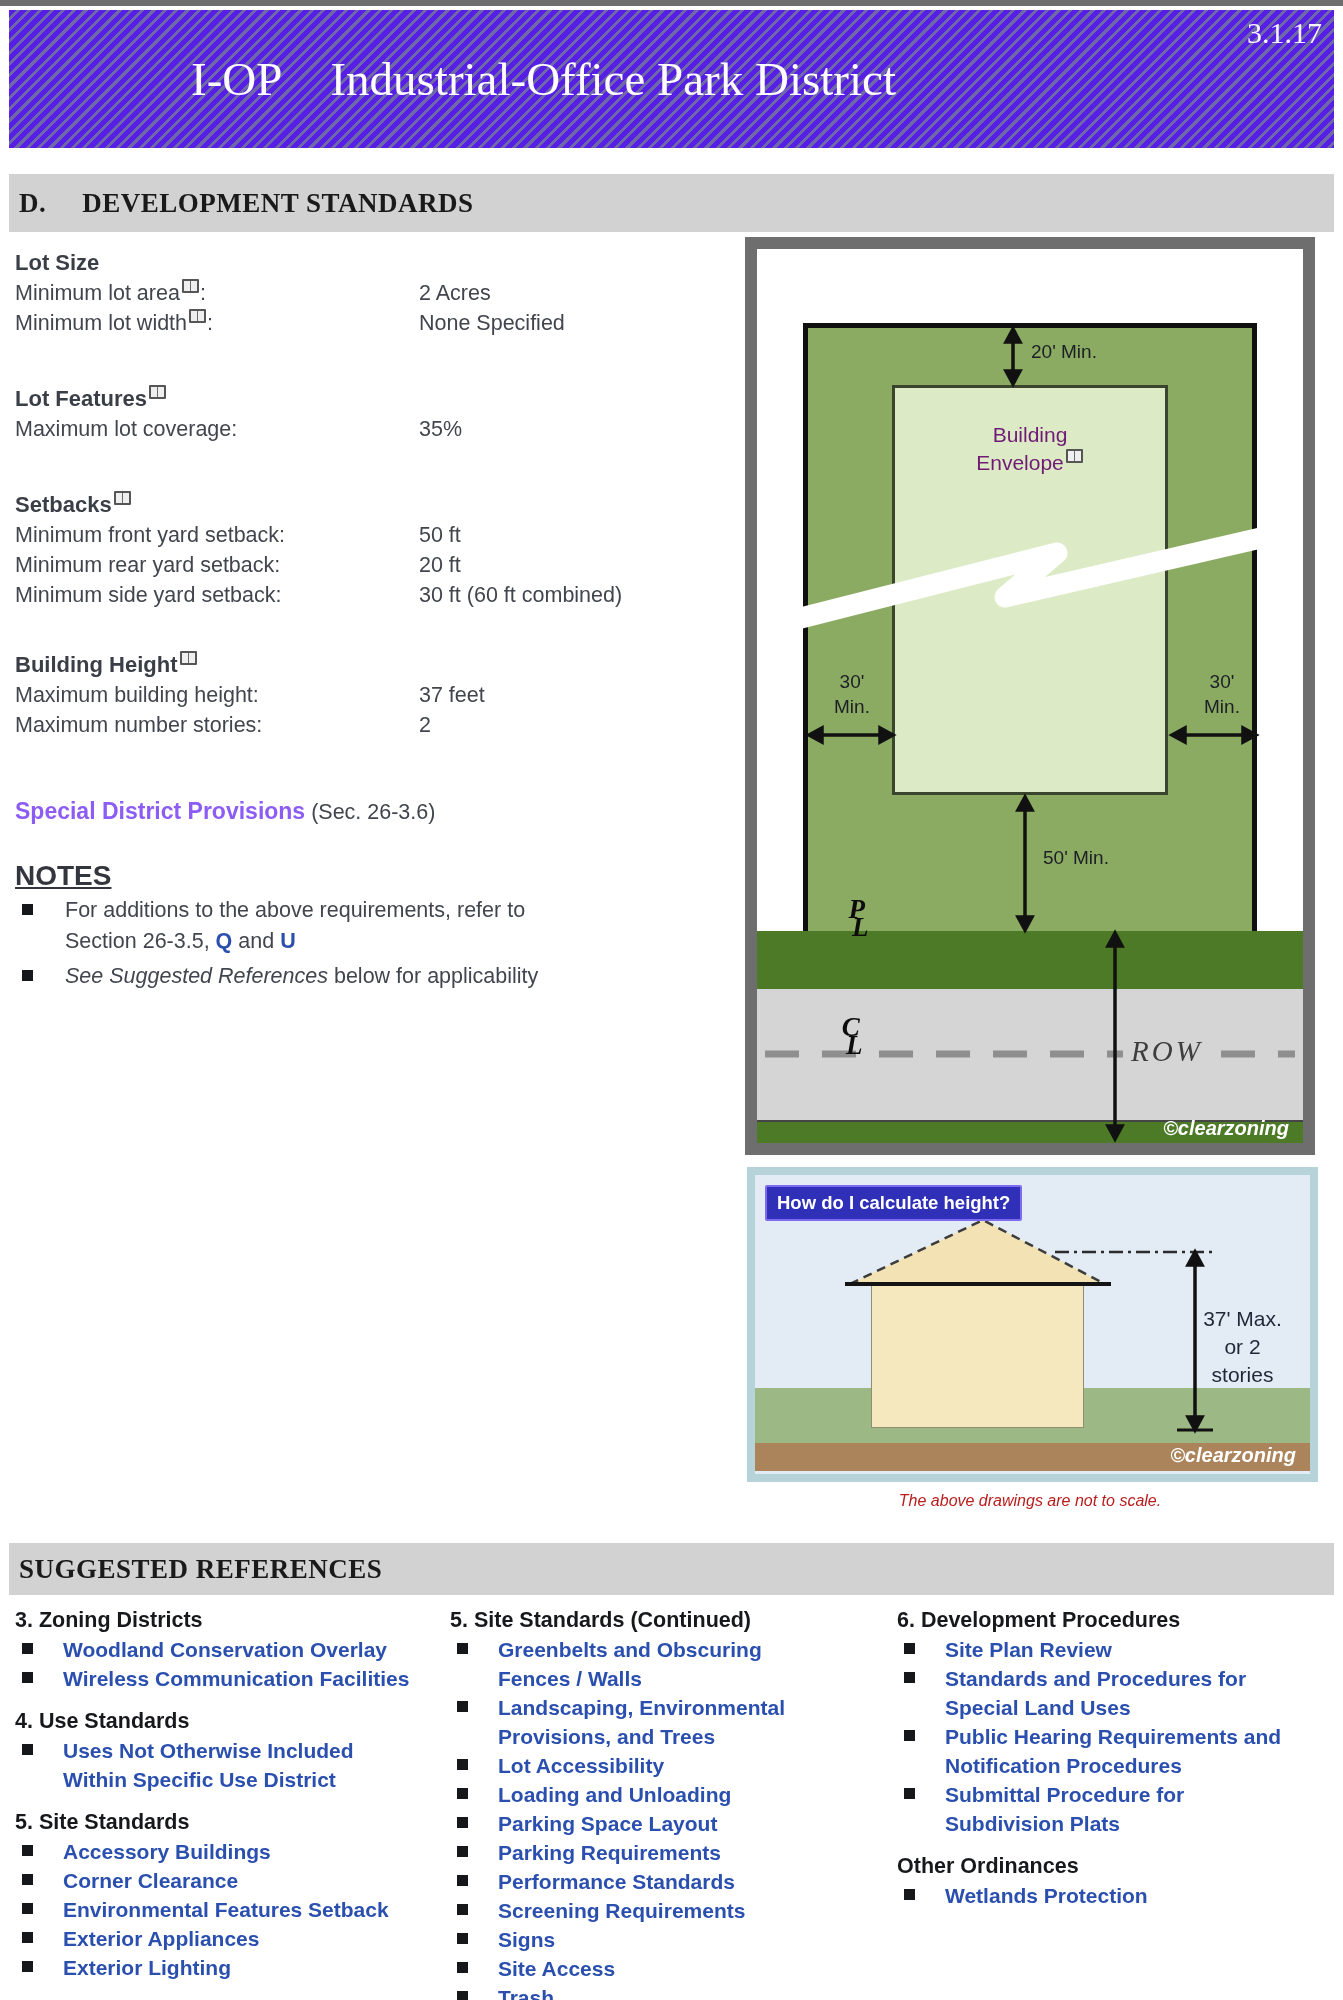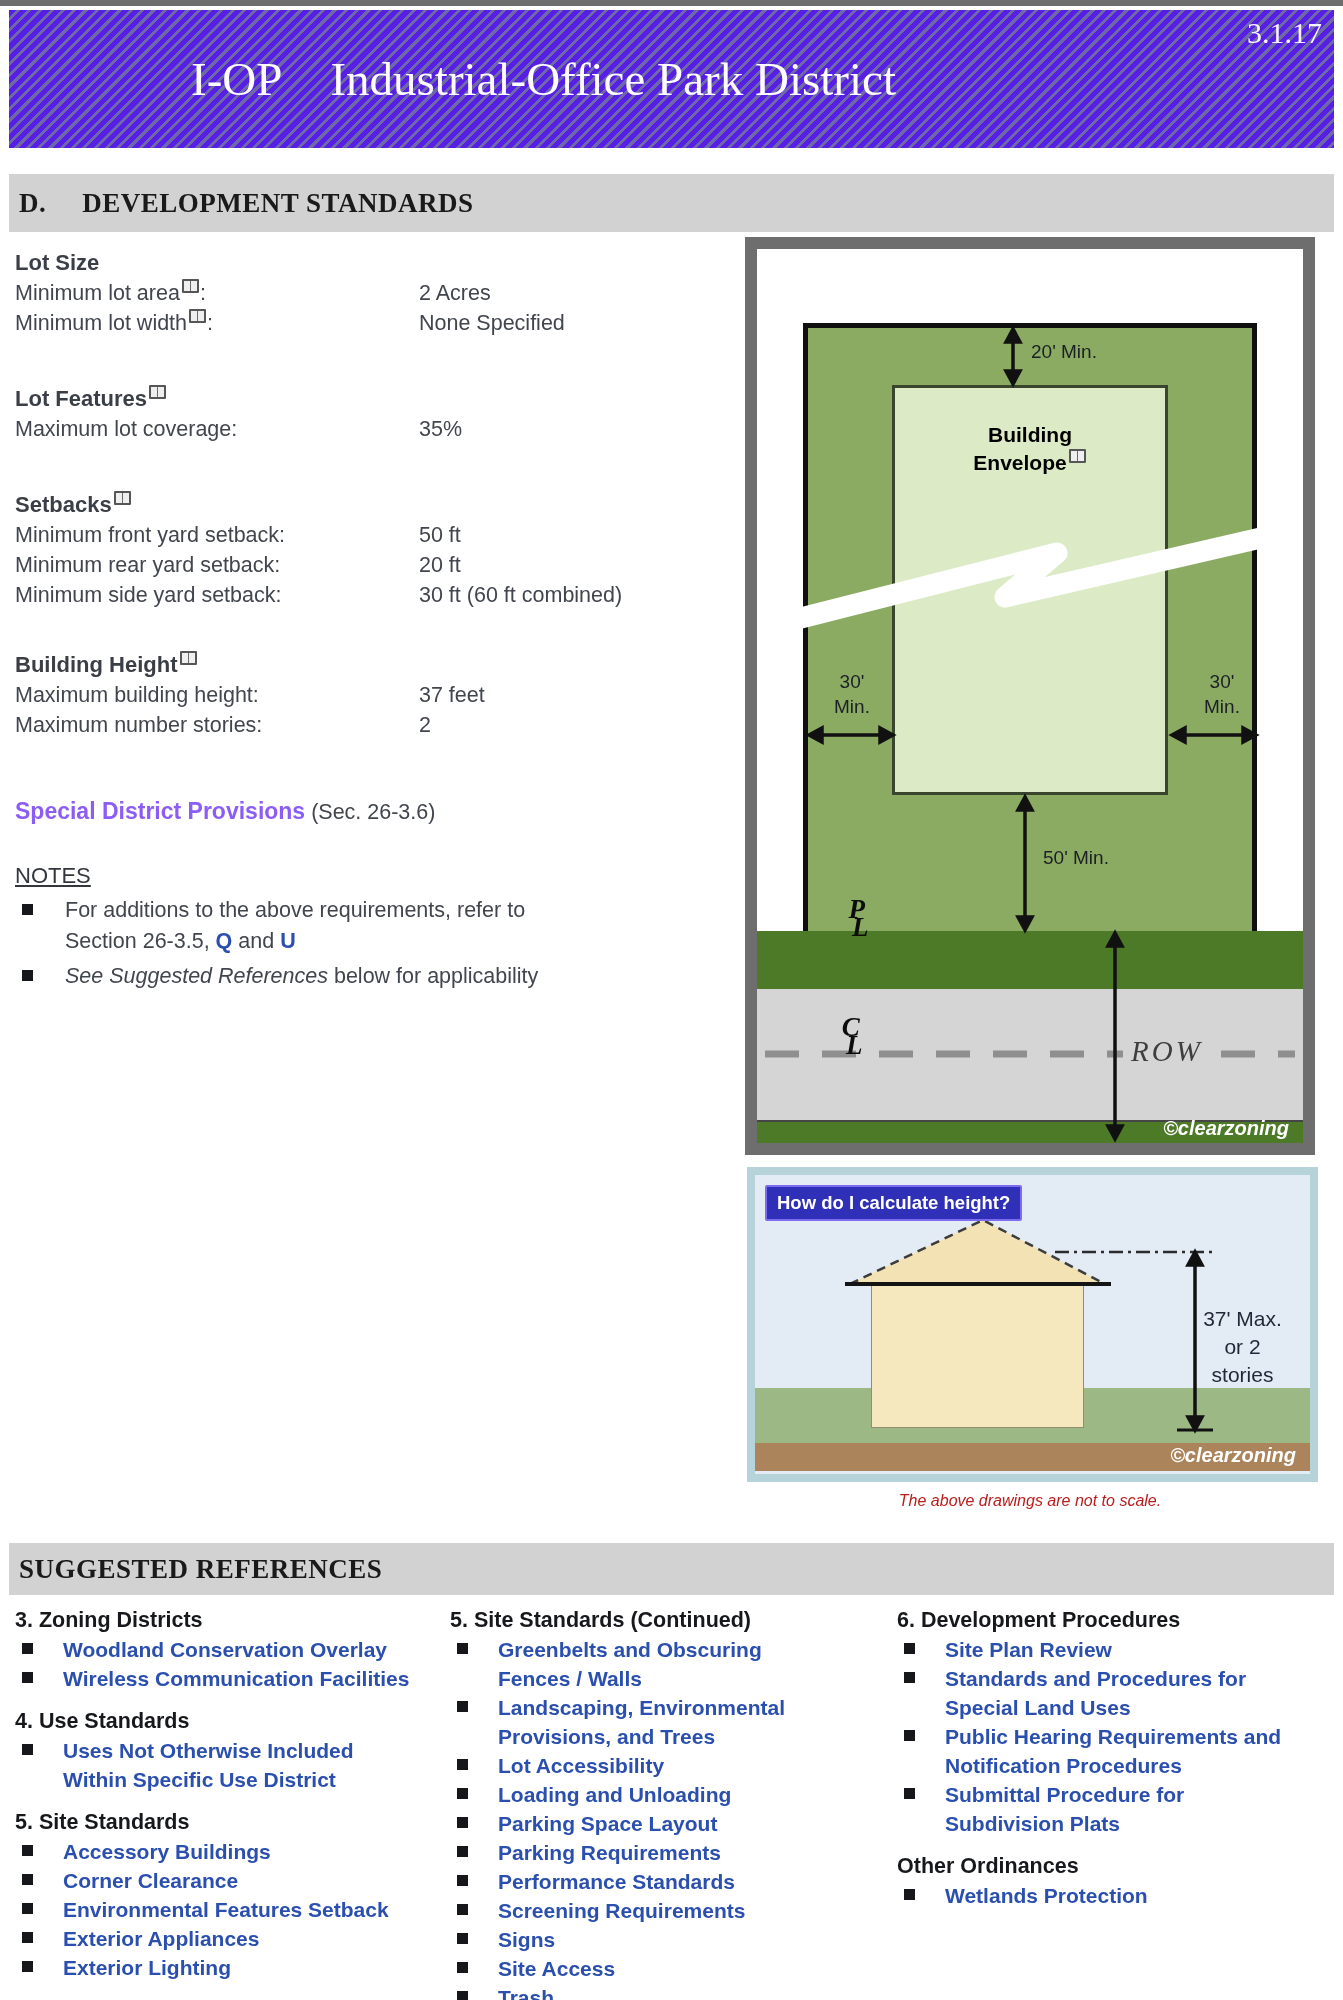--- a/index.html
+++ b/index.html
@@ -31,35 +31,35 @@
   .std-row{font-size:21.5px;line-height:30px;}
   .std-label{display:inline-block;width:398px;}
   .std-value{display:inline-block;}
   .mtg{margin-top:46px;}
   .mtg2{margin-top:40px;}
   .book{display:inline-block;width:13px;height:10px;margin:0 1px 0 2px;vertical-align:7px;
         border:2px solid #565656;border-radius:1px;
         background:linear-gradient(to right,#efefef 44%,#6a6a6a 44%,#6a6a6a 56%,#efefef 56%);}
   .special{margin-top:58px;font-size:21.5px;}
   .special .lnk{color:#8b5cf6;font-weight:bold;font-size:23px;}
-  .notes-h{margin-top:36px;font-size:22px;font-weight:normal;color:#33373d;text-decoration:underline;line-height:30px;}
+  .notes-h{margin-top:36px;font-size:28px;font-weight:bold;color:#33373d;text-decoration:underline;line-height:30px;}
   .note-item{position:relative;padding-left:50px;line-height:31px;font-size:21.5px;margin-top:4px;}
   .sq{position:absolute;left:7px;top:9px;width:11px;height:11px;background:#15171b;}
   .blue-b{color:#2a4fae;font-weight:bold;}
   .ital{font-style:italic;}
 
   
   .site{position:absolute;left:745px;top:237px;width:570px;height:918px;box-sizing:border-box;
         border:12px solid #6e6e6e;background:#fff;}
   .site .lot{position:absolute;left:46px;top:74px;width:454px;height:608px;box-sizing:border-box;
              background:#8cab62;border:5px solid #101010;border-bottom:none;}
   .site .envelope{position:absolute;left:135px;top:136px;width:276px;height:410px;box-sizing:border-box;
                   background:#dcebc6;border:3px solid #39452c;}
   .env-label{position:absolute;left:135px;top:172px;width:276px;text-align:center;
-             font-size:21px;color:#000000;line-height:28px;font-weight:bold;}
+             font-size:21px;color:#701a75;line-height:28px;}
   .strip-pl{position:absolute;left:0;top:682px;width:546px;height:58px;background:#4d7a27;}
   .road{position:absolute;left:0;top:740px;width:546px;height:131px;background:#d5d5d5;
         border-bottom:2px solid #454545;box-sizing:content-box;}
   .strip-bot{position:absolute;left:0;top:873px;width:546px;height:21px;background:#4d7a27;}
   .site svg{position:absolute;left:0;top:0;}
   .dlab{position:absolute;font-size:19px;color:#1c2026;}
   .dlab.c{text-align:center;line-height:25px;}
   .stack{position:absolute;text-align:center;font-family:"Liberation Serif", serif;font-style:italic;
          font-weight:bold;font-size:27px;color:#0c0c0c;line-height:20px;}
   .stack .lo{display:block;margin-top:-2px;margin-left:7px;}

